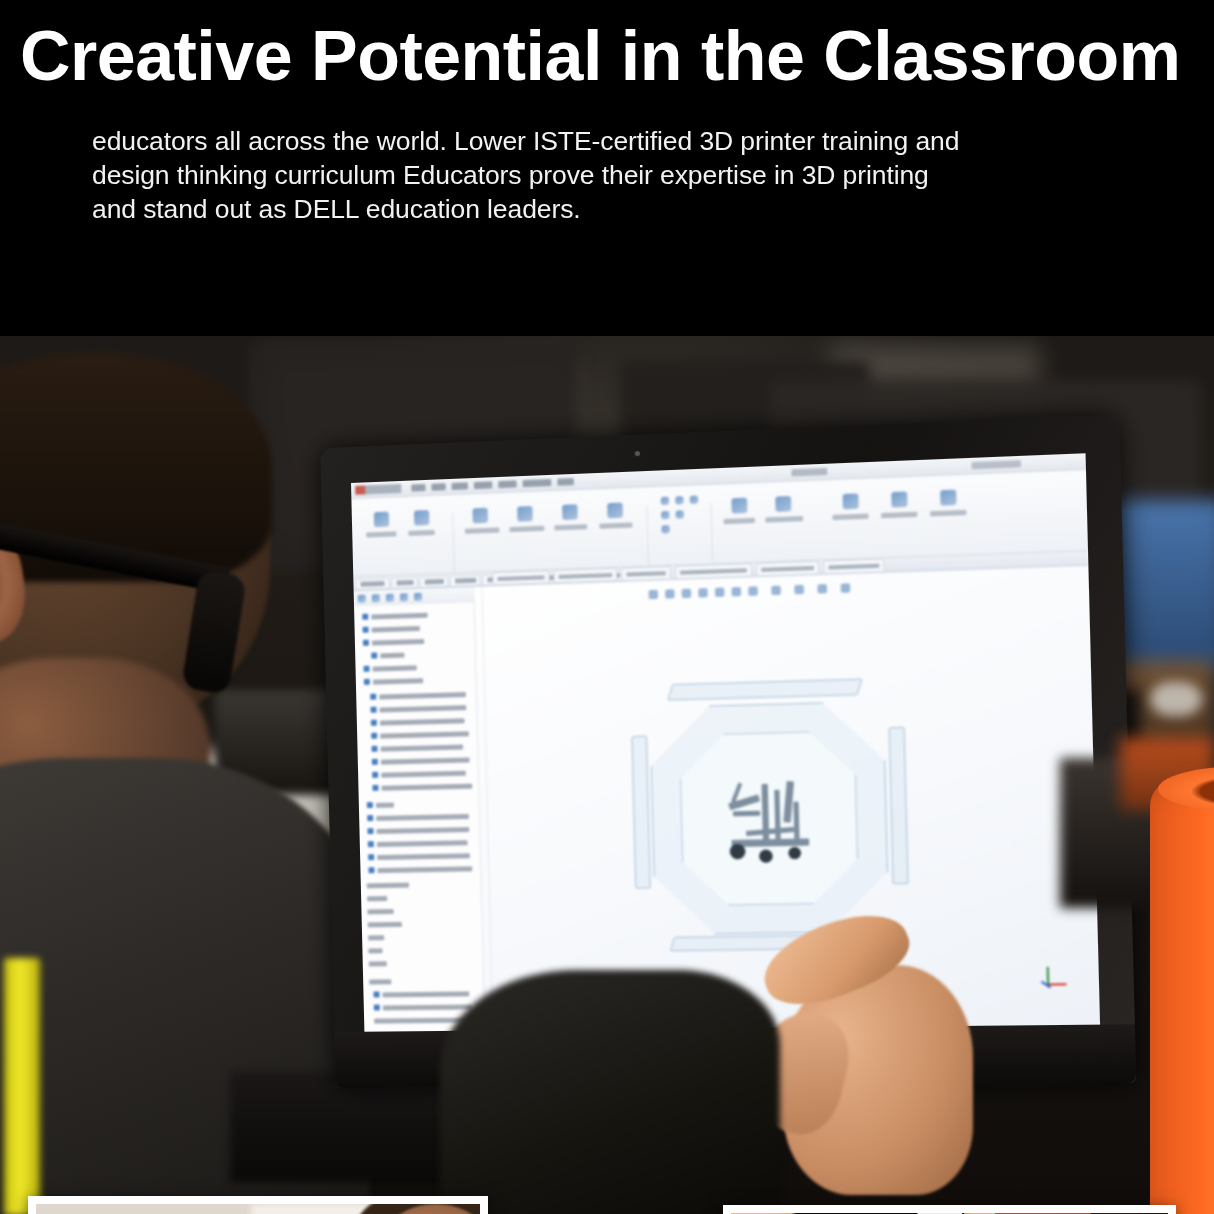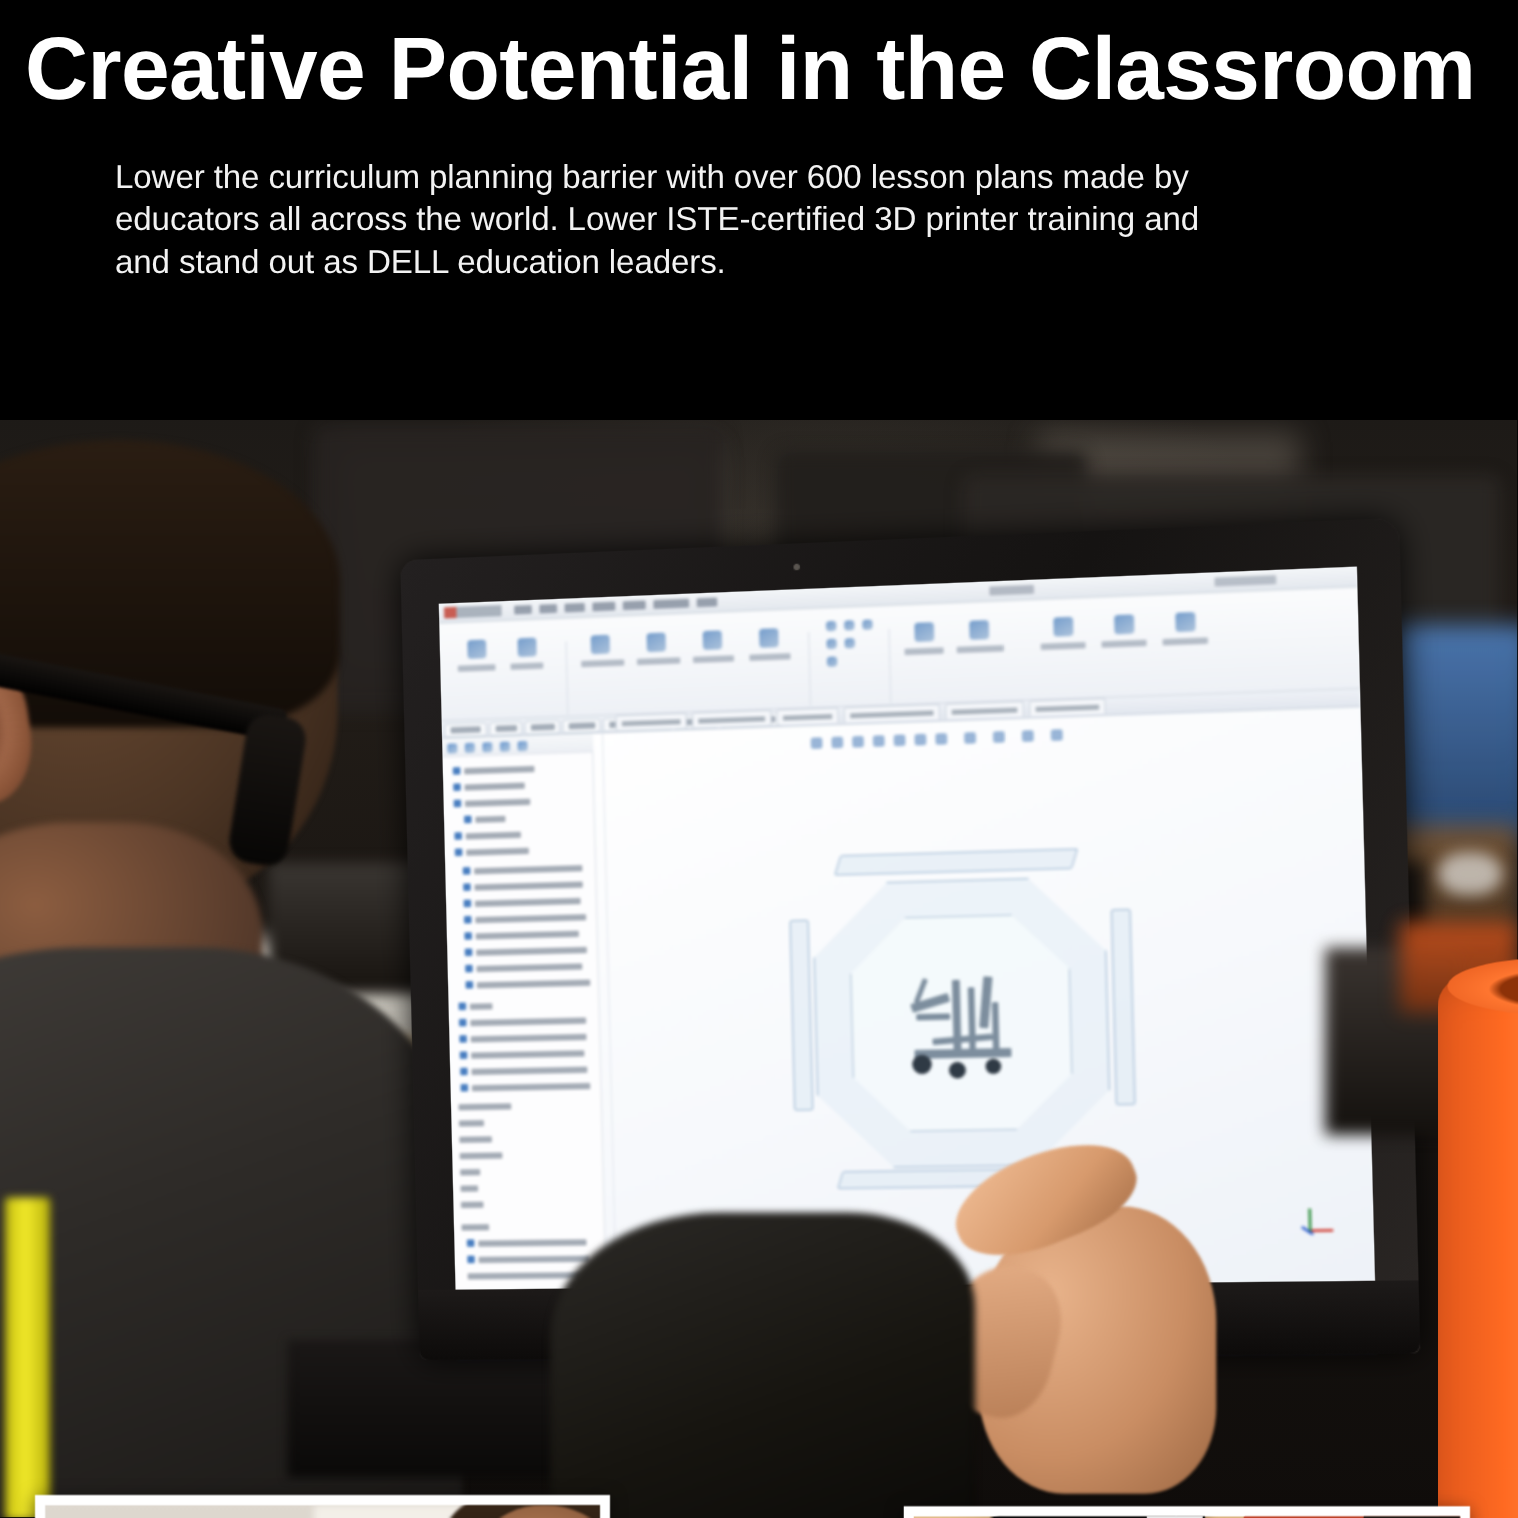--- a/index.html
+++ b/index.html
@@ -401,22 +401,22 @@
   }
 </style>
 </head>
 <body>
 
 <div id="page">
 
   <div id="header-band">
     <div id="page-title">Creative Potential in the Classroom</div>
     <div id="subtitle">
-      <span>Lower the curriculum planning barrier with over 600 lesson plans made by</span>
       <span>educators all across the world. Lower ISTE-certified 3D printer training and</span>
+      <span>design thinking curriculum Educators prove their expertise in 3D printing</span>
       <span>and stand out as DELL education leaders.</span>
     </div>
   </div>
 
   <div id="photo">
 
     <div class="bg-room"></div>
     <div class="back-wall"></div>
     <div class="back-wall2"></div>
     <div class="back-mon m1"></div>

